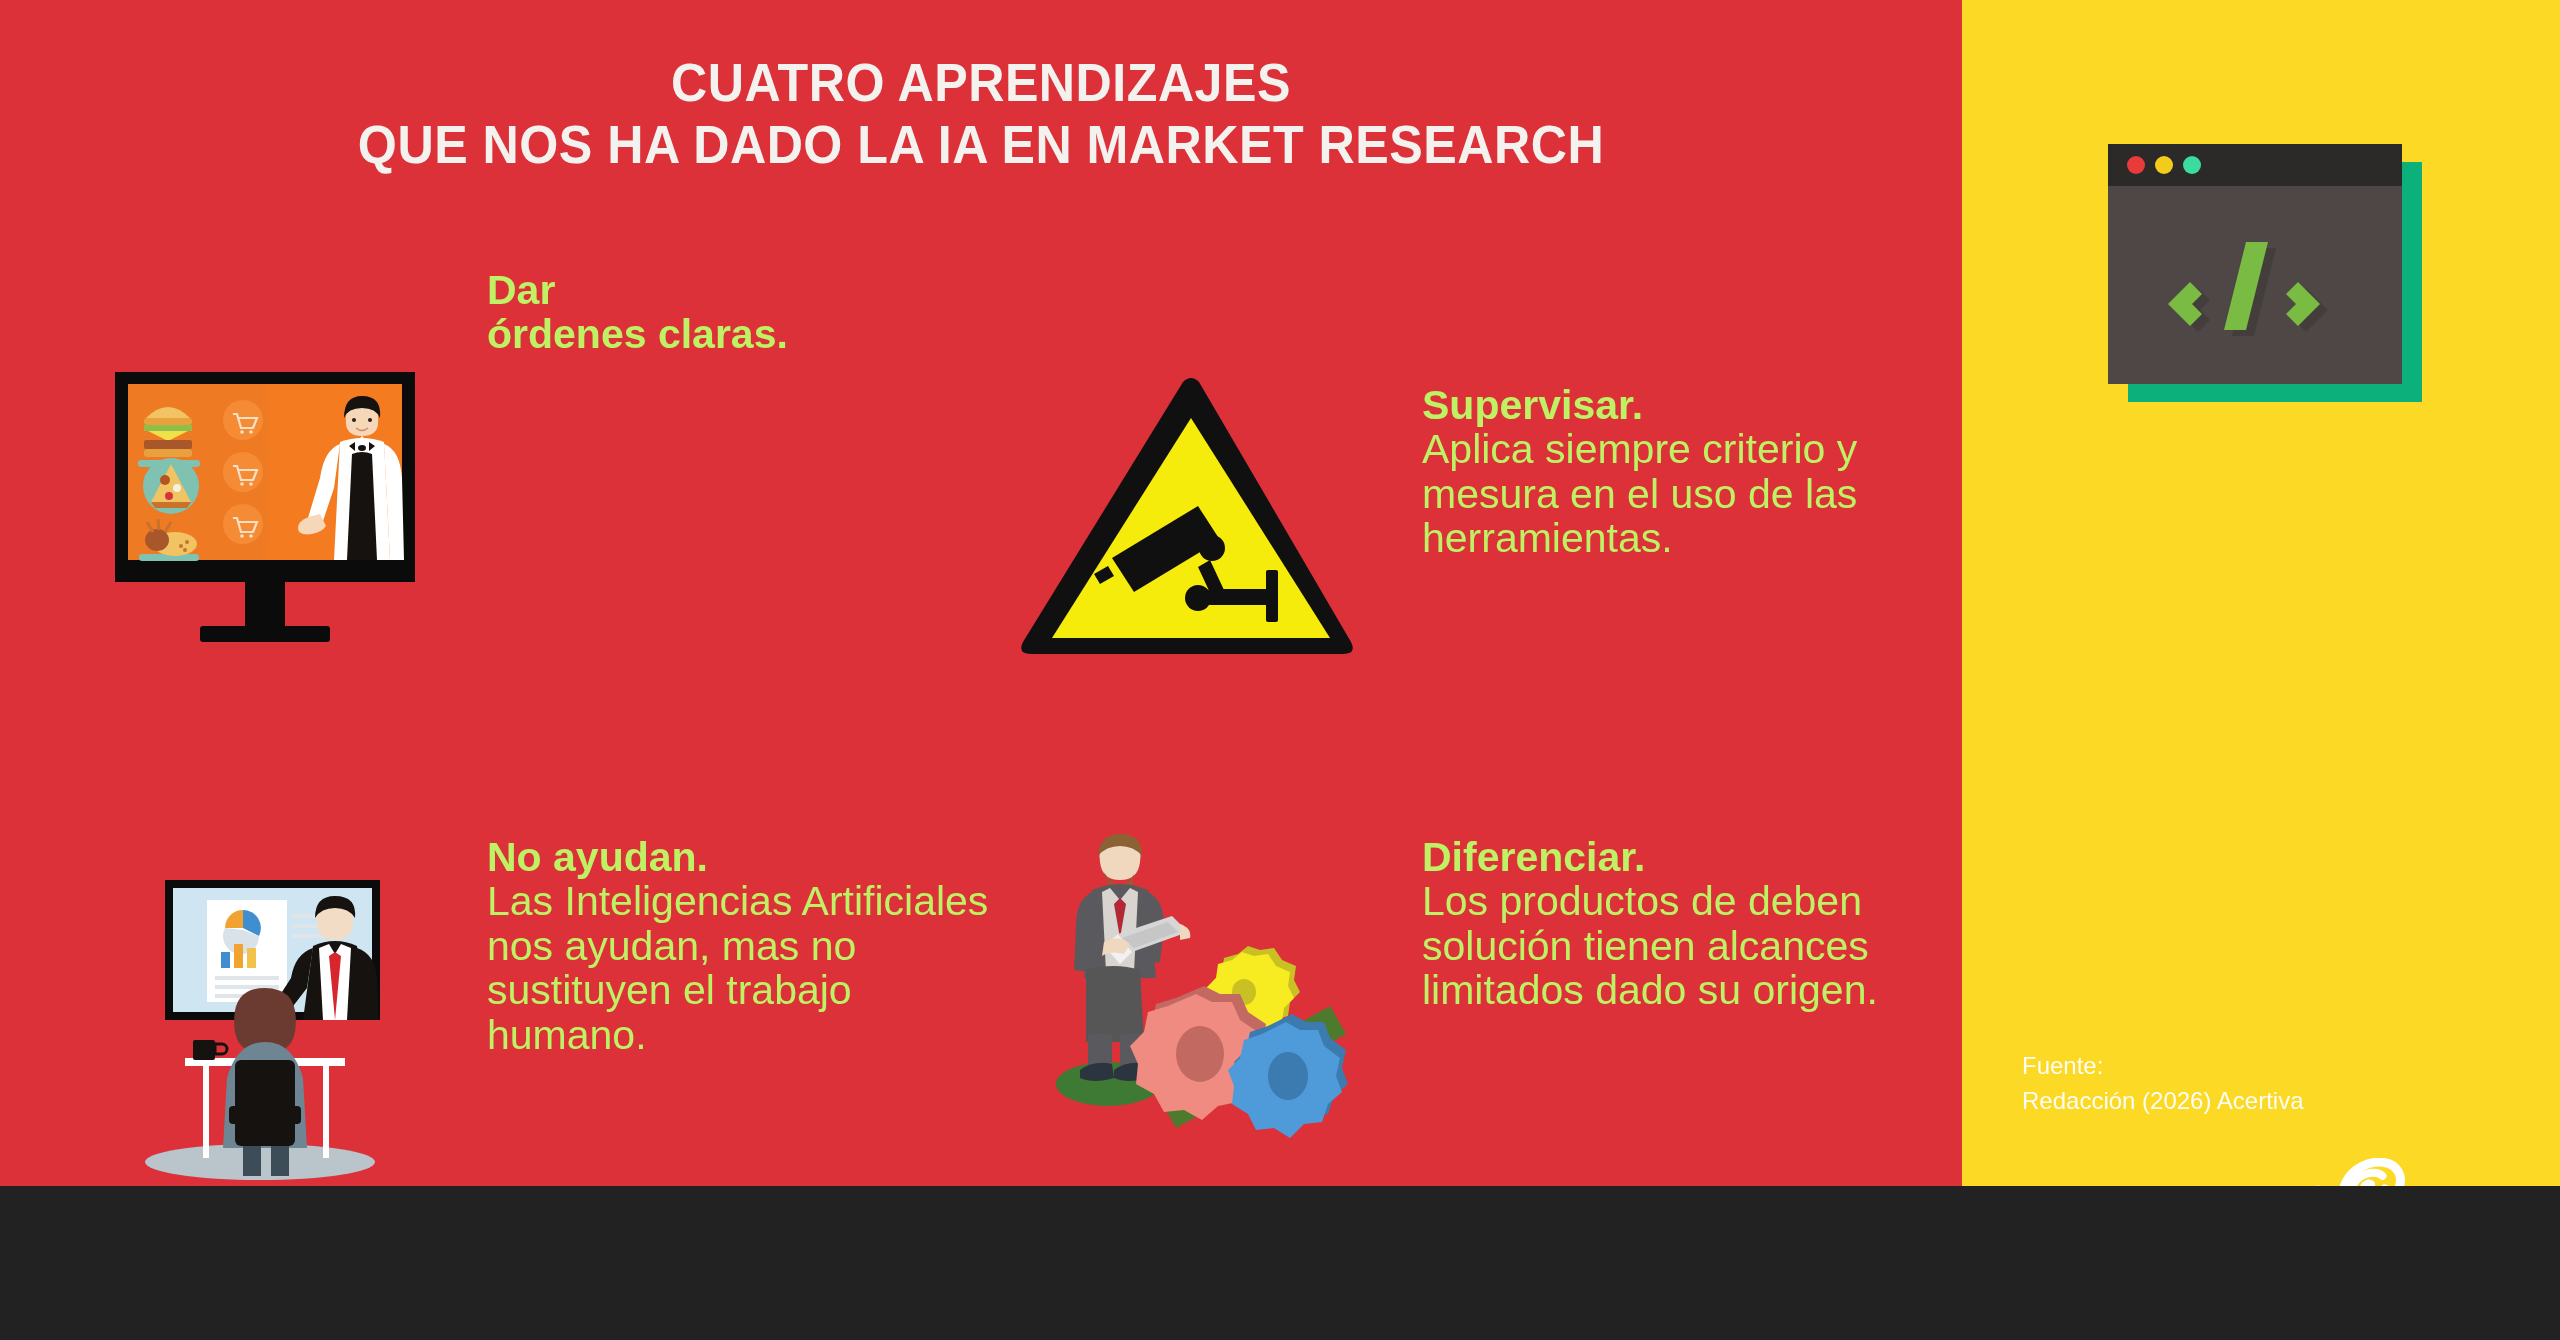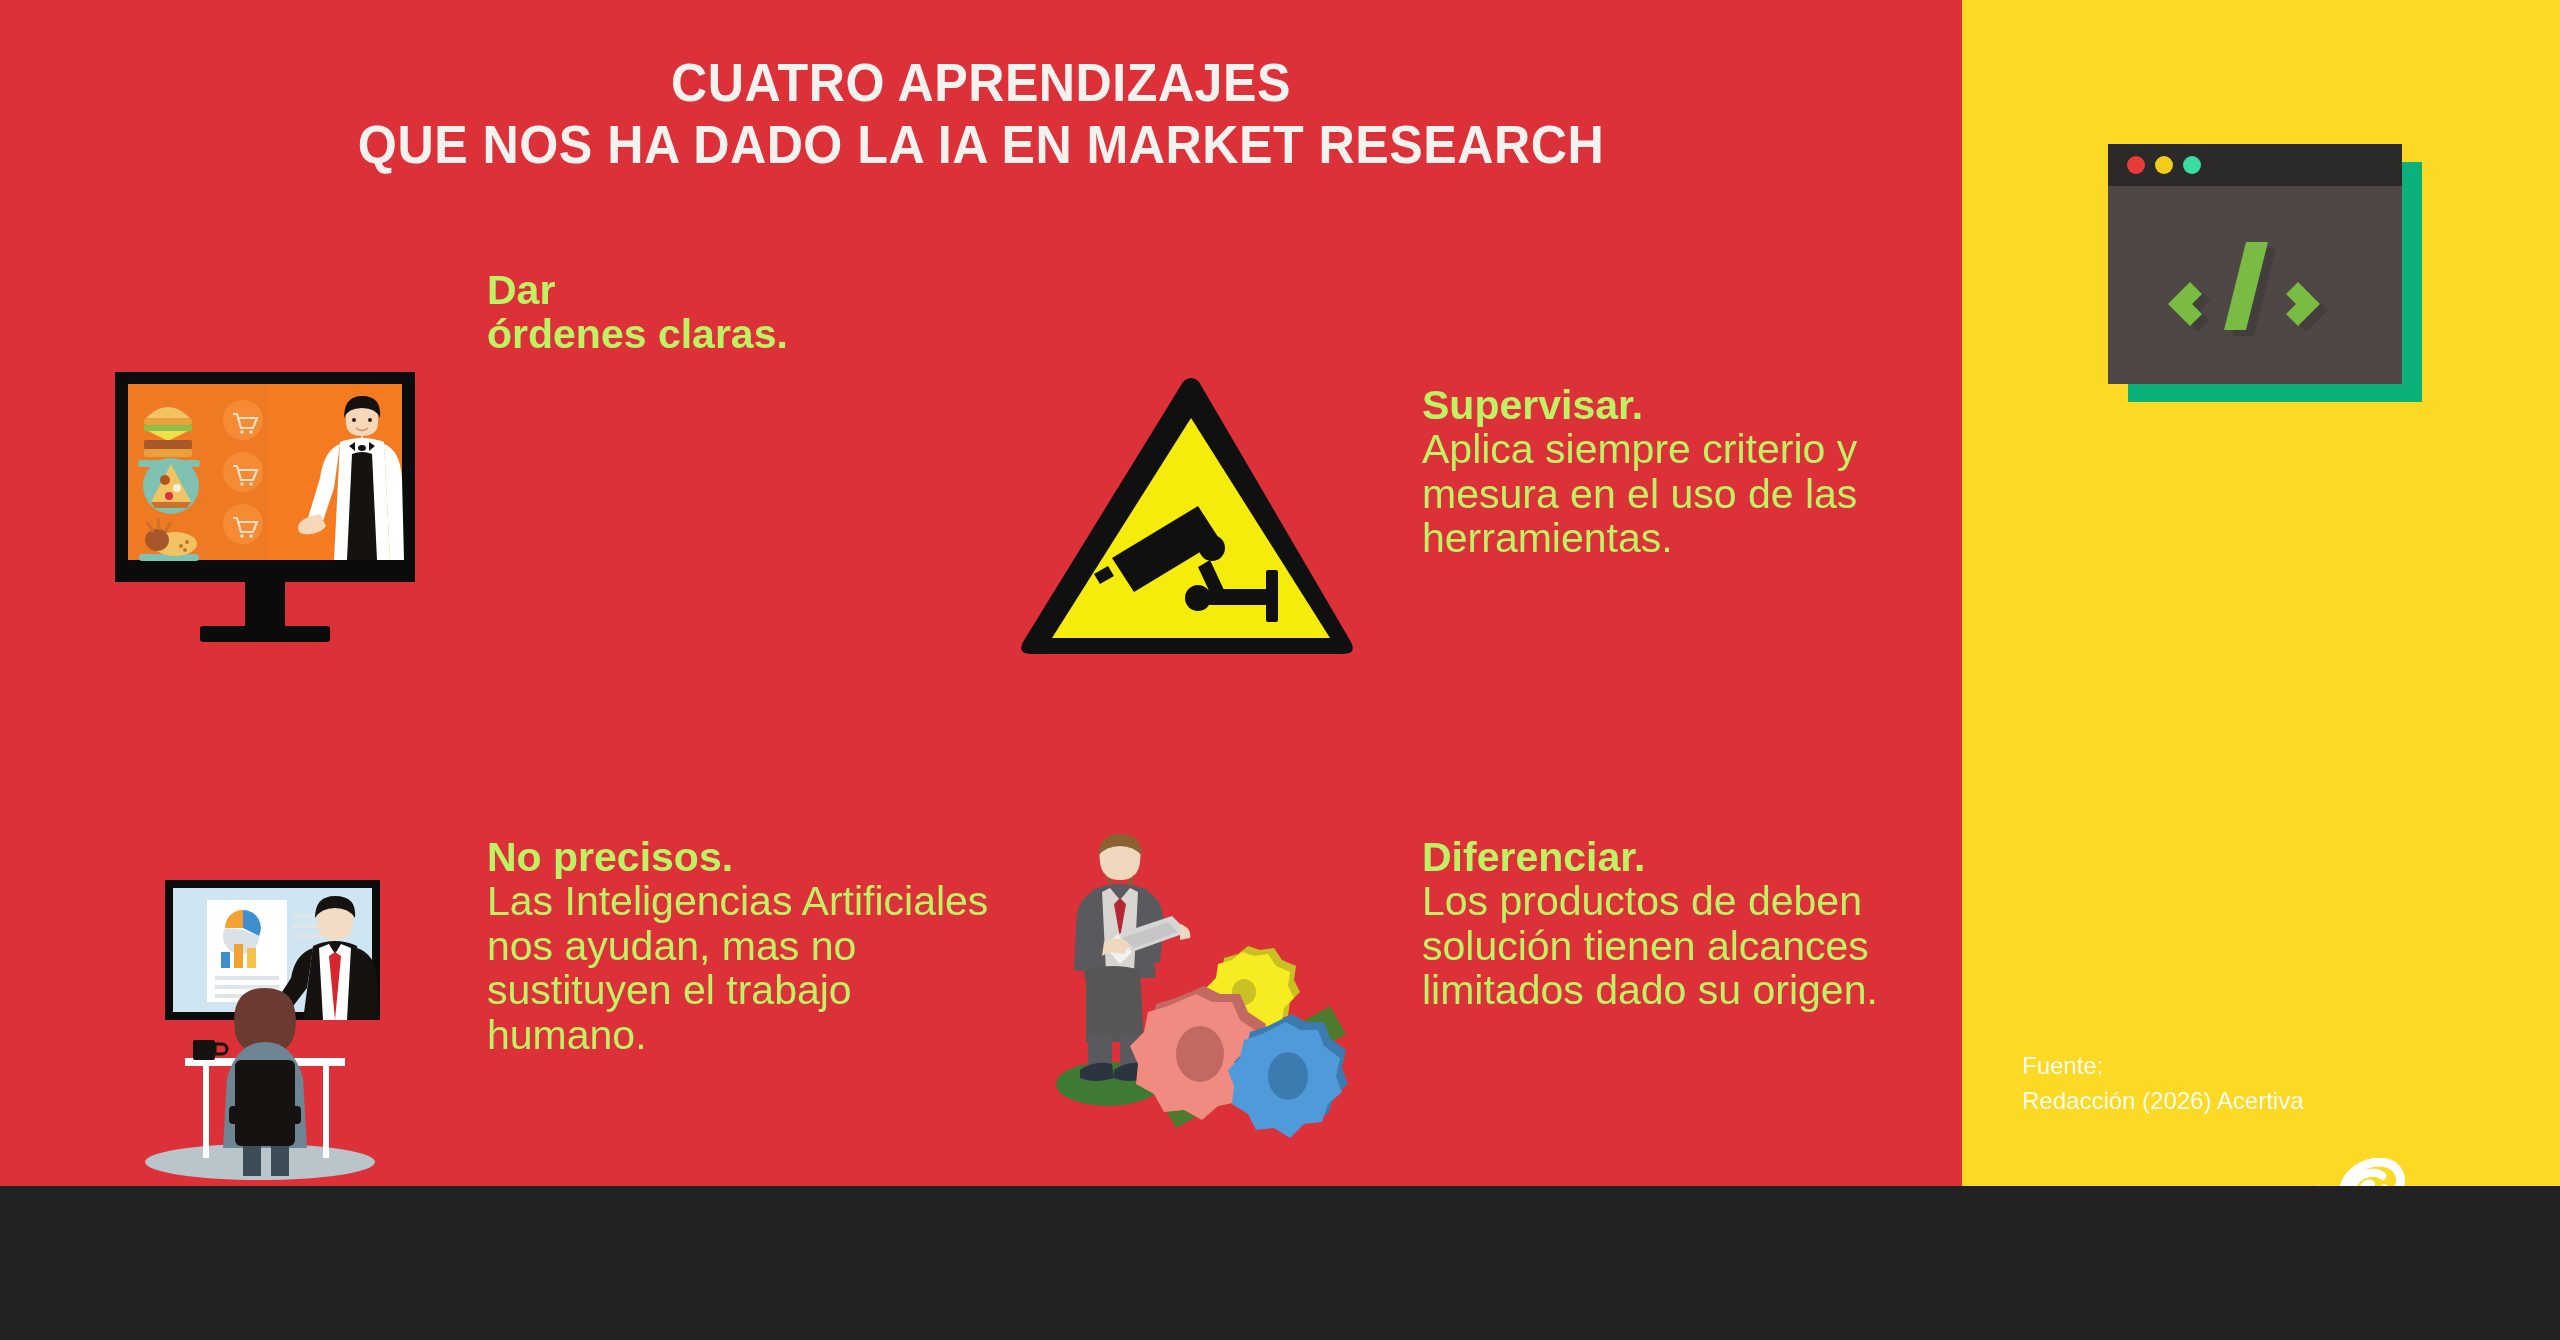--- a/index.html
+++ b/index.html
@@ -238,21 +238,21 @@
   <div class="block" id="b1">
     <span class="head">Dar<br>órdenes claras.</span>
   </div>
 
   <div class="block" id="b2">
     <span class="head">Supervisar.</span>
     <span class="body">Aplica siempre criterio y mesura en el uso de las herramientas.</span>
   </div>
 
   <div class="block" id="b3">
-    <span class="head">No precisos.</span>
+    <span class="head">No ayudan.</span>
     <span class="body">Las Inteligencias Artificiales nos ayudan, mas no sustituyen el trabajo humano.</span>
   </div>
 
   <div class="block" id="b4">
     <span class="head">Diferenciar.</span>
     <span class="body">Los productos de deben solución tienen alcances limitados dado su origen.</span>
   </div>
 
   <svg class="ill" style="left:2094px;top:140px;" width="350" height="290" viewBox="0 0 350 290">
     <rect x="34" y="22" width="294" height="240" fill="#0BB07B"></rect>

